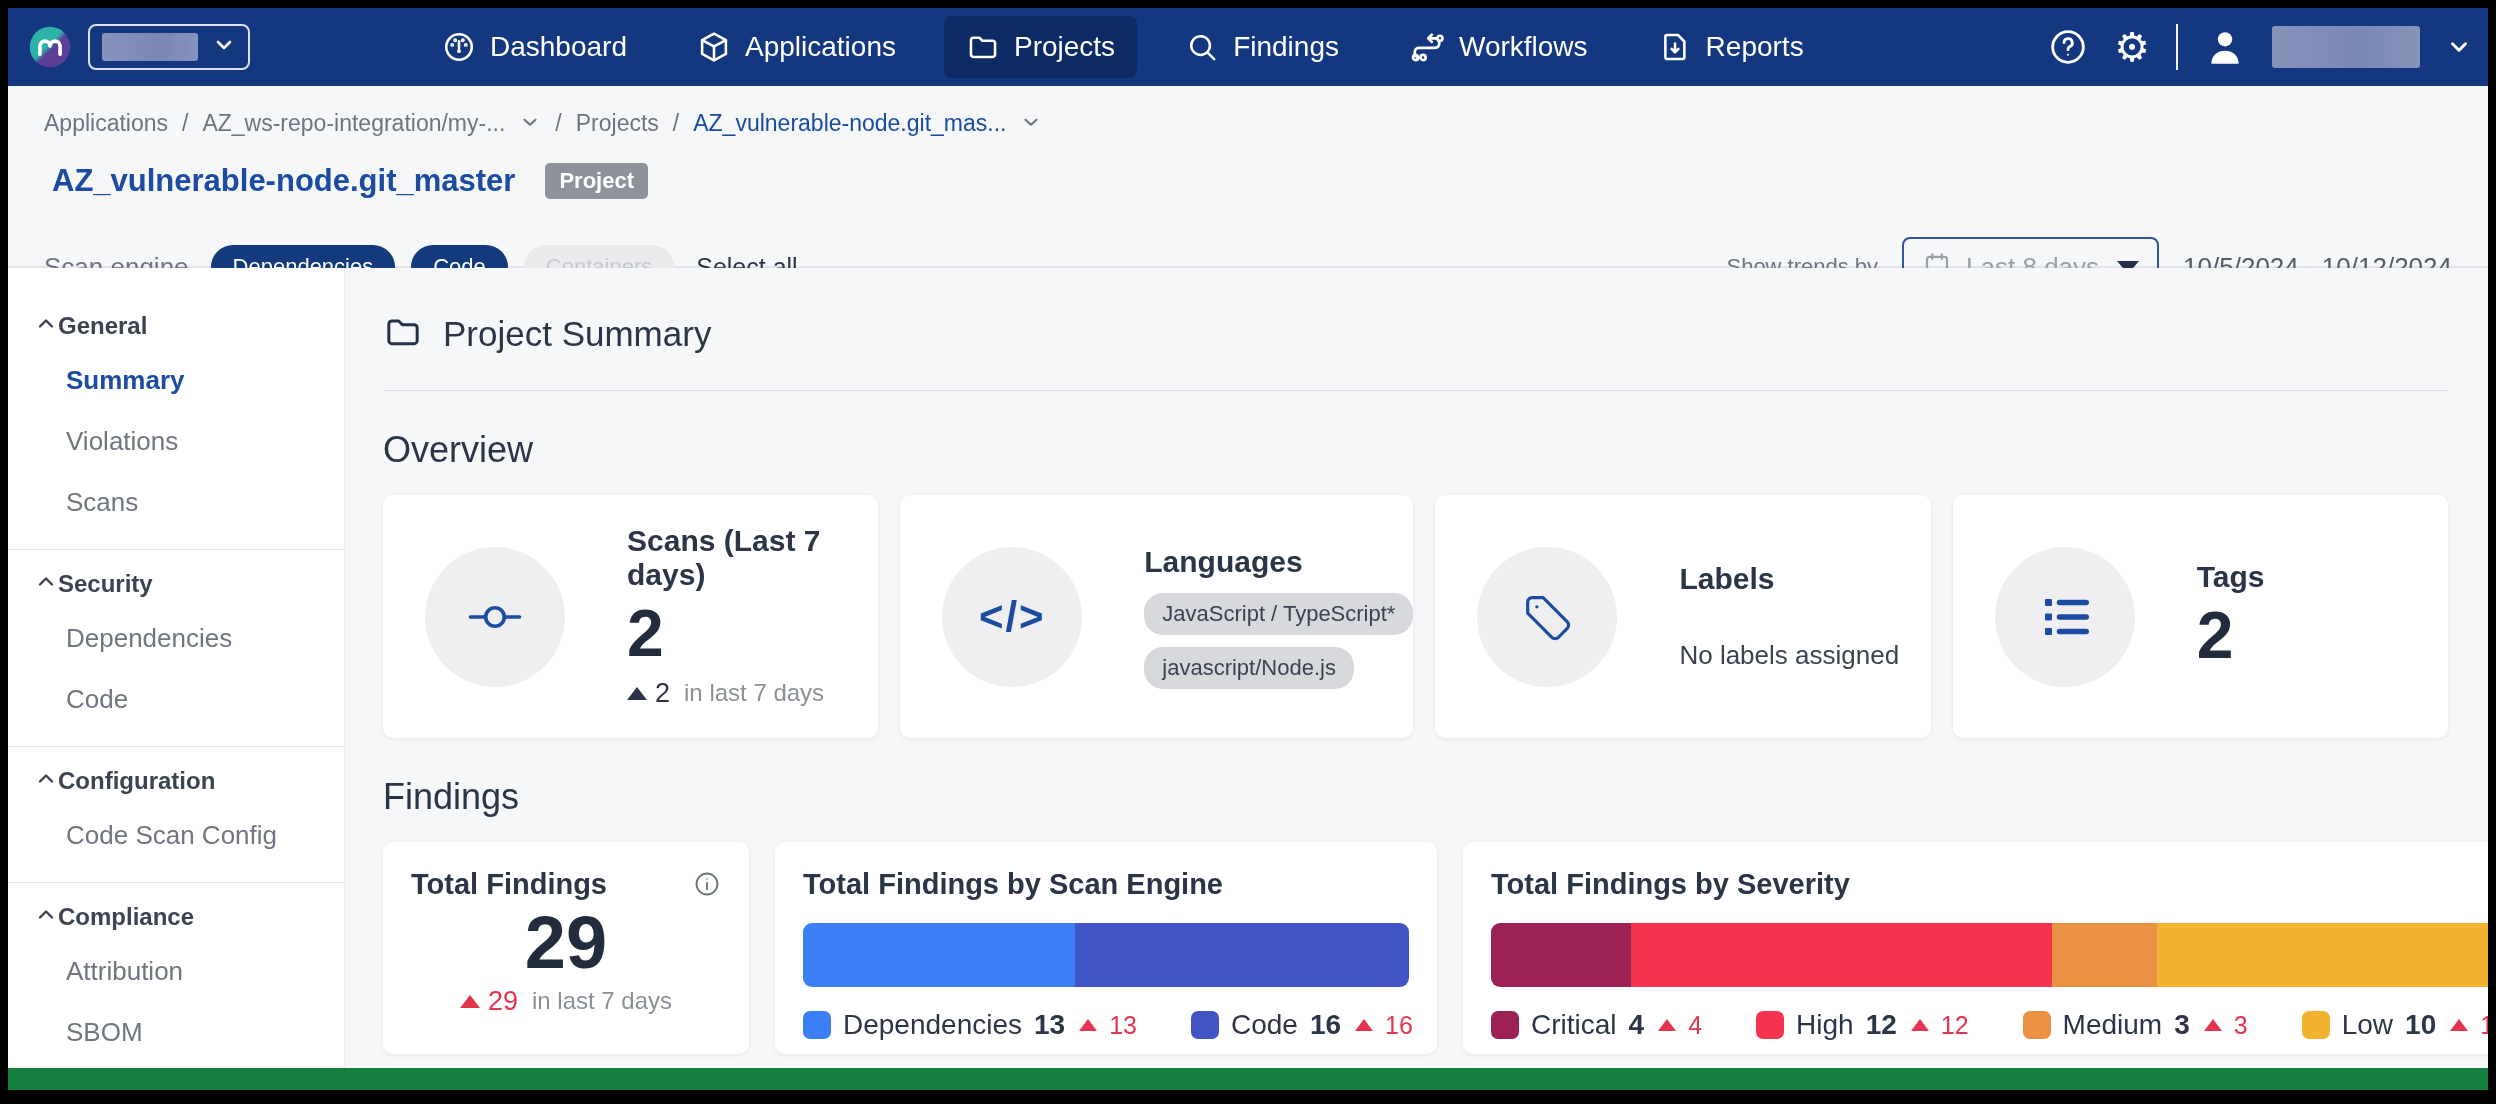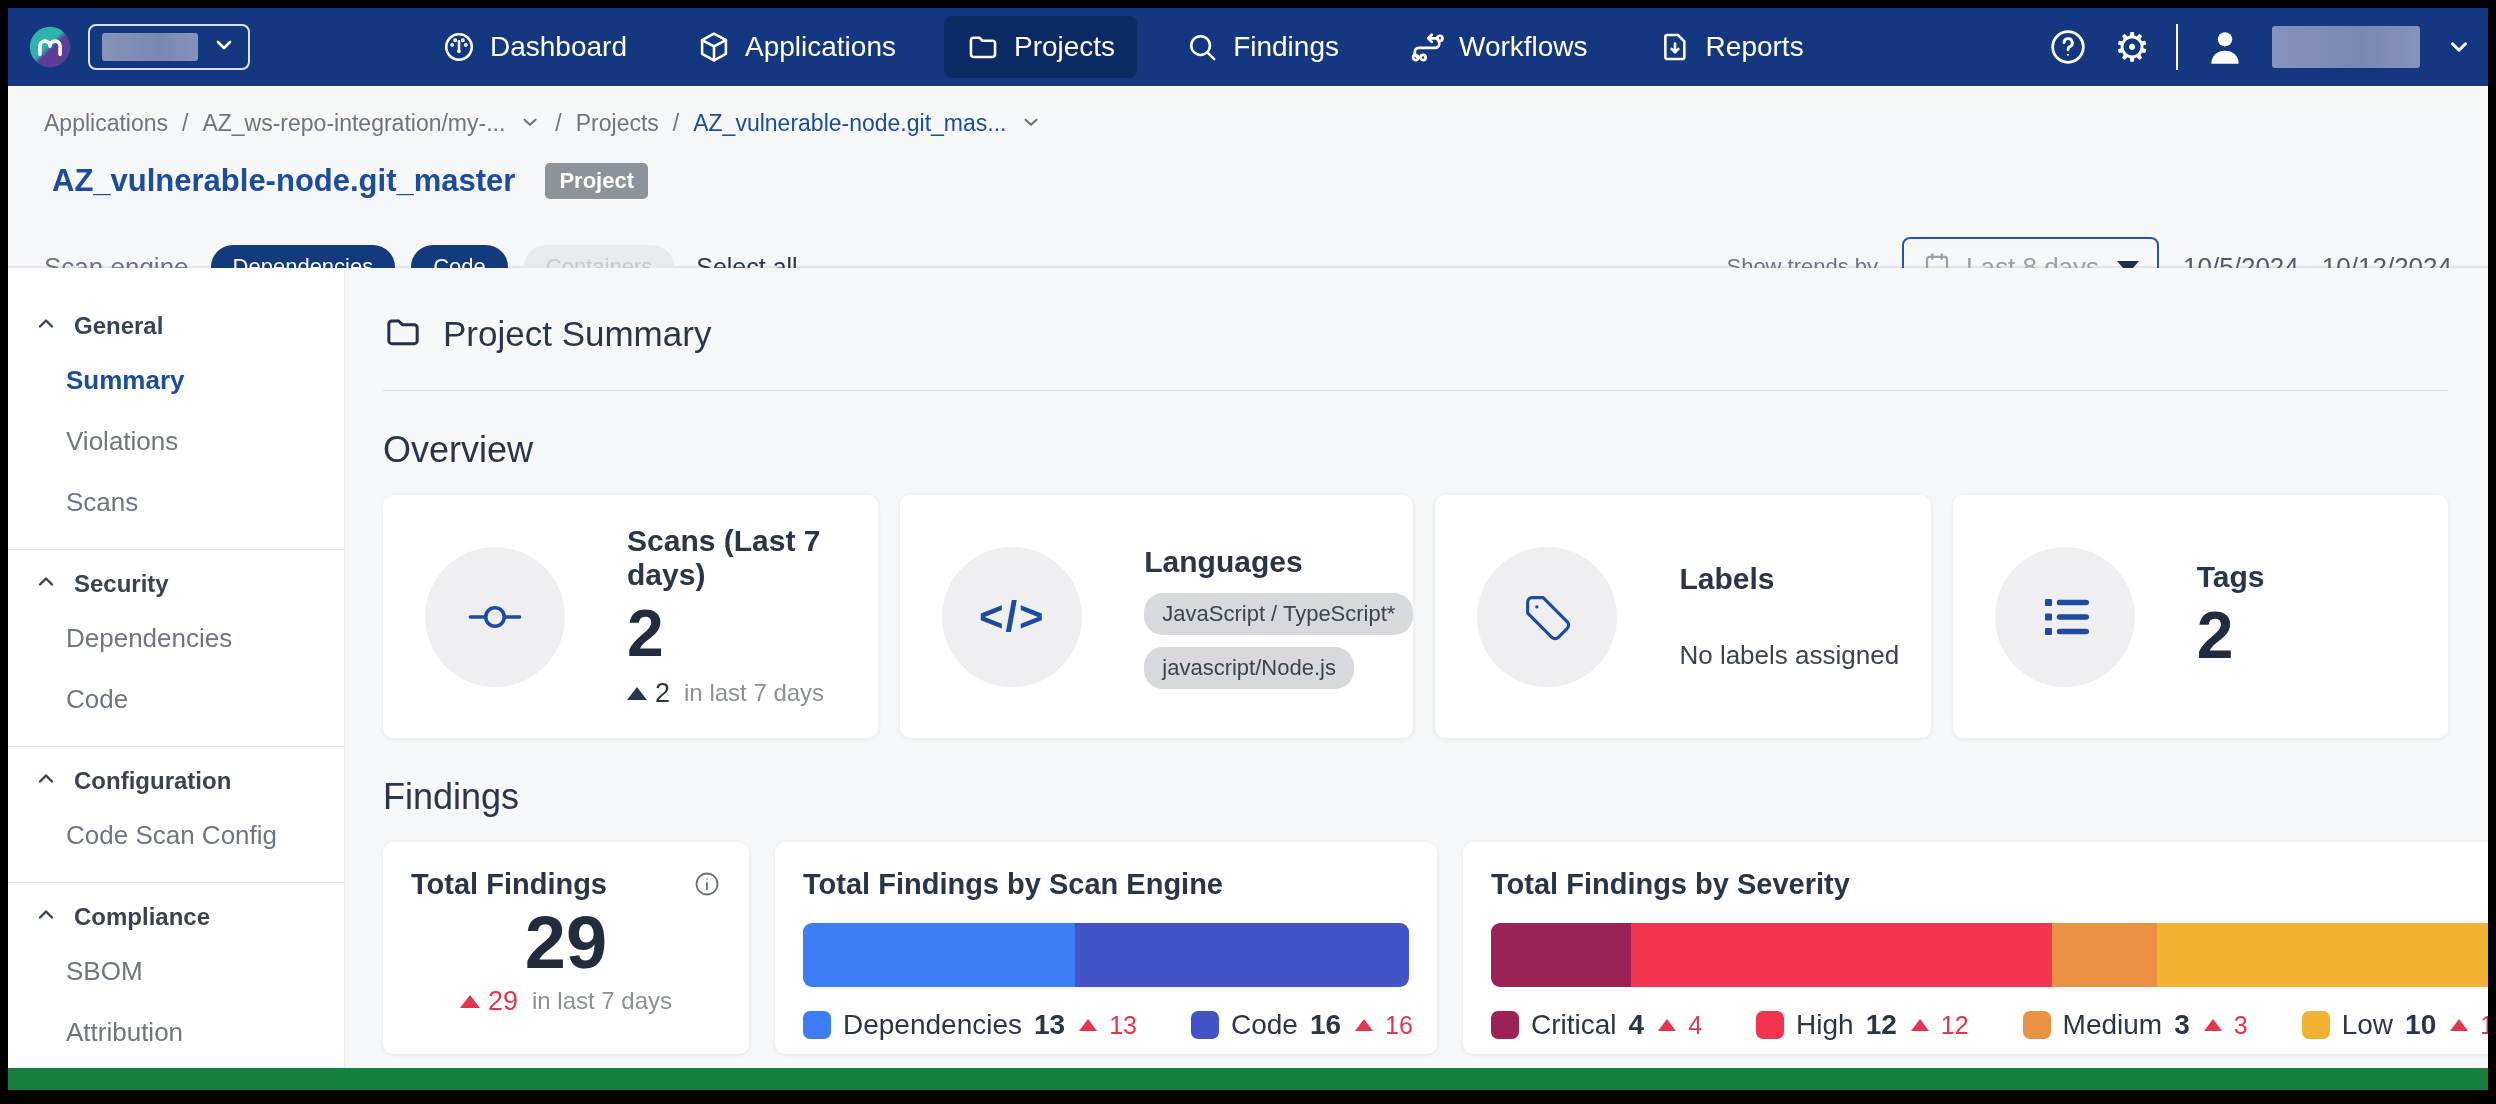--- a/index.html
+++ b/index.html
@@ -50,21 +50,21 @@
   .trend-select .cal{color:#9aa0a8;}
   .trend-value{font-size:26px;color:#9aa0a8;}
   .caret{width:0;height:0;border-left:11px solid transparent;border-right:11px solid transparent;border-top:13px solid #24304b;margin-left:4px;}
   .date-range{font-size:26px;color:#555b66;white-space:nowrap;}
 
   
   .bodyrow{display:flex;height:800px;}
   aside.sidebar{width:337px;background:#fff;box-sizing:border-box;padding-top:24px;flex:0 0 auto;border-right:1px solid #ececee;}
   .side-section{padding:10px 0 16px 0;border-bottom:1px solid #e7e8ea;}
   .side-section:last-child{border-bottom:none;}
-  .side-head{display:flex;align-items:center;gap:16px;padding:10px 0 10px 26px;cursor:pointer;}
+  .side-head{display:flex;align-items:center;padding:10px 0 10px 26px;cursor:pointer;}
   .side-head .t{font-size:24px;font-weight:700;color:#3a4351;}
   .side-head svg{color:#3a4351;}
   .side-item{font-size:26px;color:#6f7681;padding:15px 0 15px 58px;cursor:pointer;}
   .side-item.active{color:#1b4ca1;font-weight:700;}
 
   main.main{flex:1;box-sizing:border-box;padding:44px 40px 0 38px;background:#f6f7f9;overflow:hidden;}
   .ps-row{display:flex;align-items:center;gap:20px;color:#25304a;}
   .ps-row .t{font-size:35px;color:#2b3548;}
   .main-divider{border:none;border-top:1px solid #d9dbe0;margin:34px 0 0 0;}
   .sect-h{font-size:36px;color:#2b3548;font-weight:400;margin:38px 0 24px 0;}
@@ -297,22 +297,22 @@
           </div>
           <div class="side-item">Code Scan Config</div>
         </div>
         <div class="side-section">
           <div class="side-head">
             <span><svg width="24" height="24" viewBox="0 0 24 24" fill="none" stroke="currentColor" stroke-width="2.4" stroke-linecap="round" stroke-linejoin="round">
                 <polyline points="6 14.5 12 8.5 18 14.5"></polyline>
               </svg></span>
             <span class="t">Compliance</span>
           </div>
+          <div class="side-item">Attribution</div>
           <div class="side-item">SBOM</div>
-          <div class="side-item">Attribution</div>
         </div>
       </aside>
 
     <main class="main">
       <div class="ps-row">
         <span>
           <svg width="40" height="40" viewBox="0 0 24 24" fill="none" stroke="#25304a" stroke-width="1.8" stroke-linejoin="round">
               <path d="M3.5 7.2 a1.8 1.8 0 0 1 1.8-1.8 h4.1 l2.2 2.2 h7.1 a1.8 1.8 0 0 1 1.8 1.8 v7.8 a1.8 1.8 0 0 1-1.8 1.8 H5.3 a1.8 1.8 0 0 1-1.8-1.8 Z"></path>
             </svg>
         </span>

